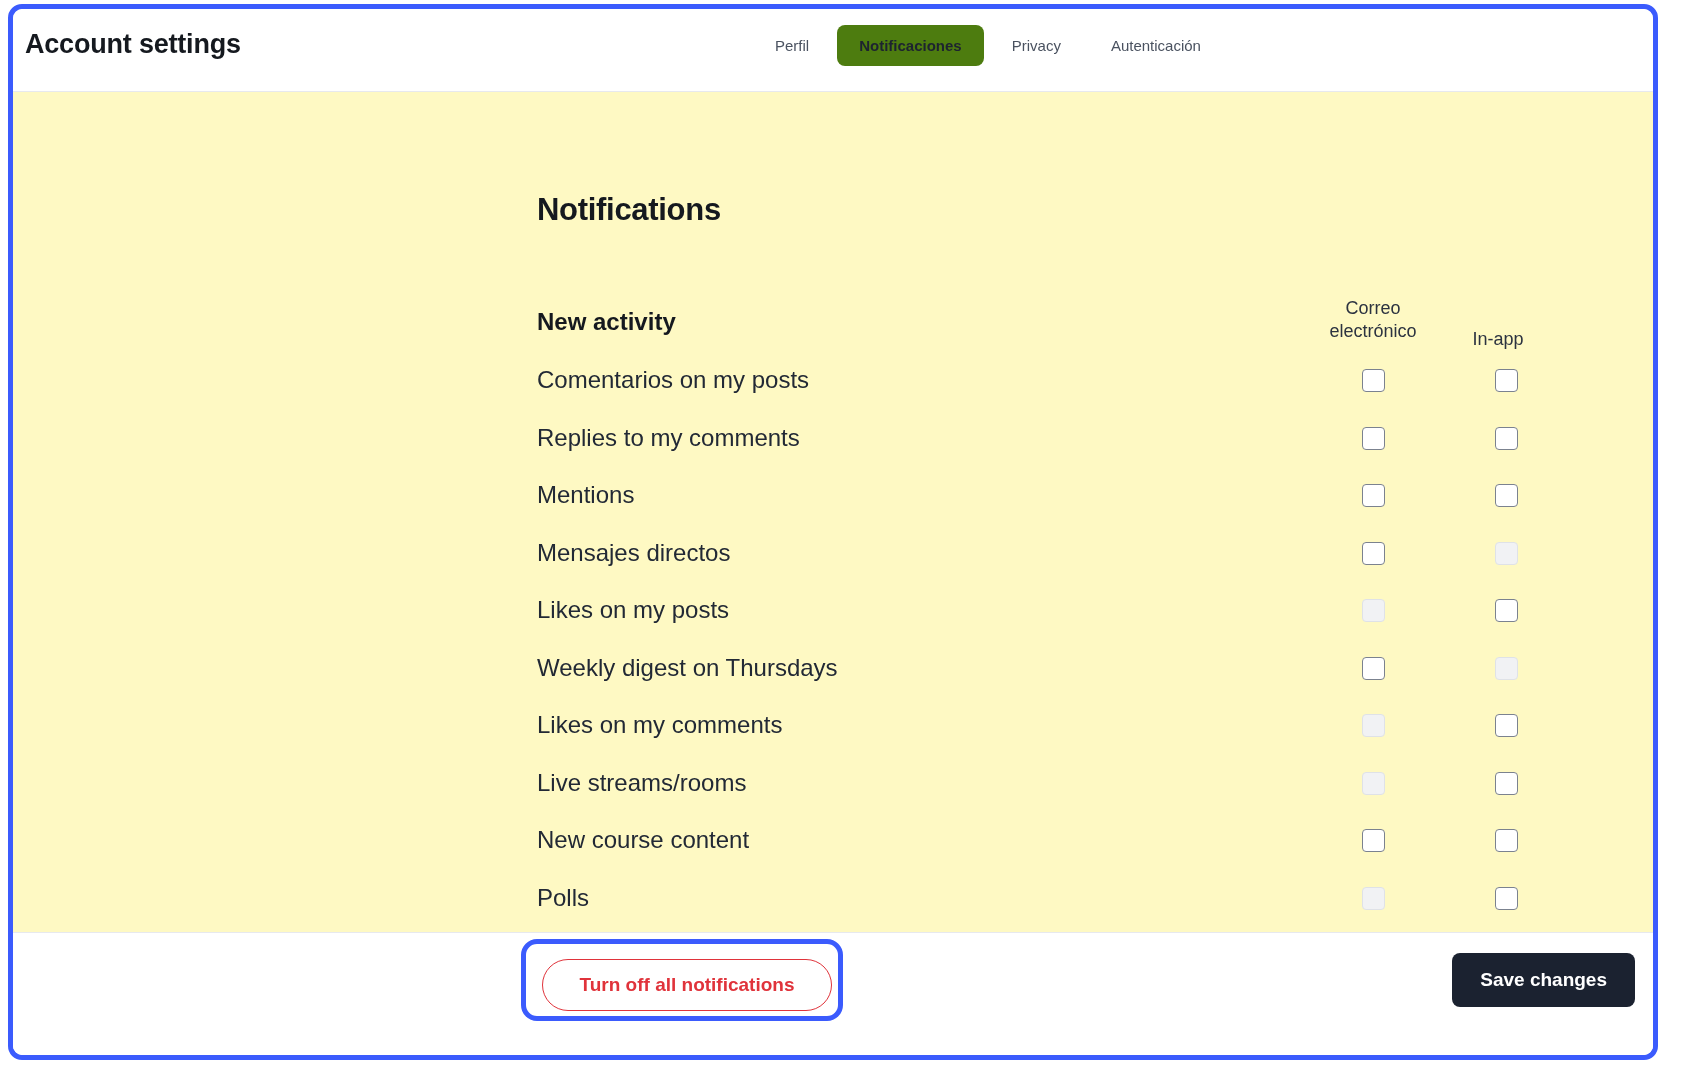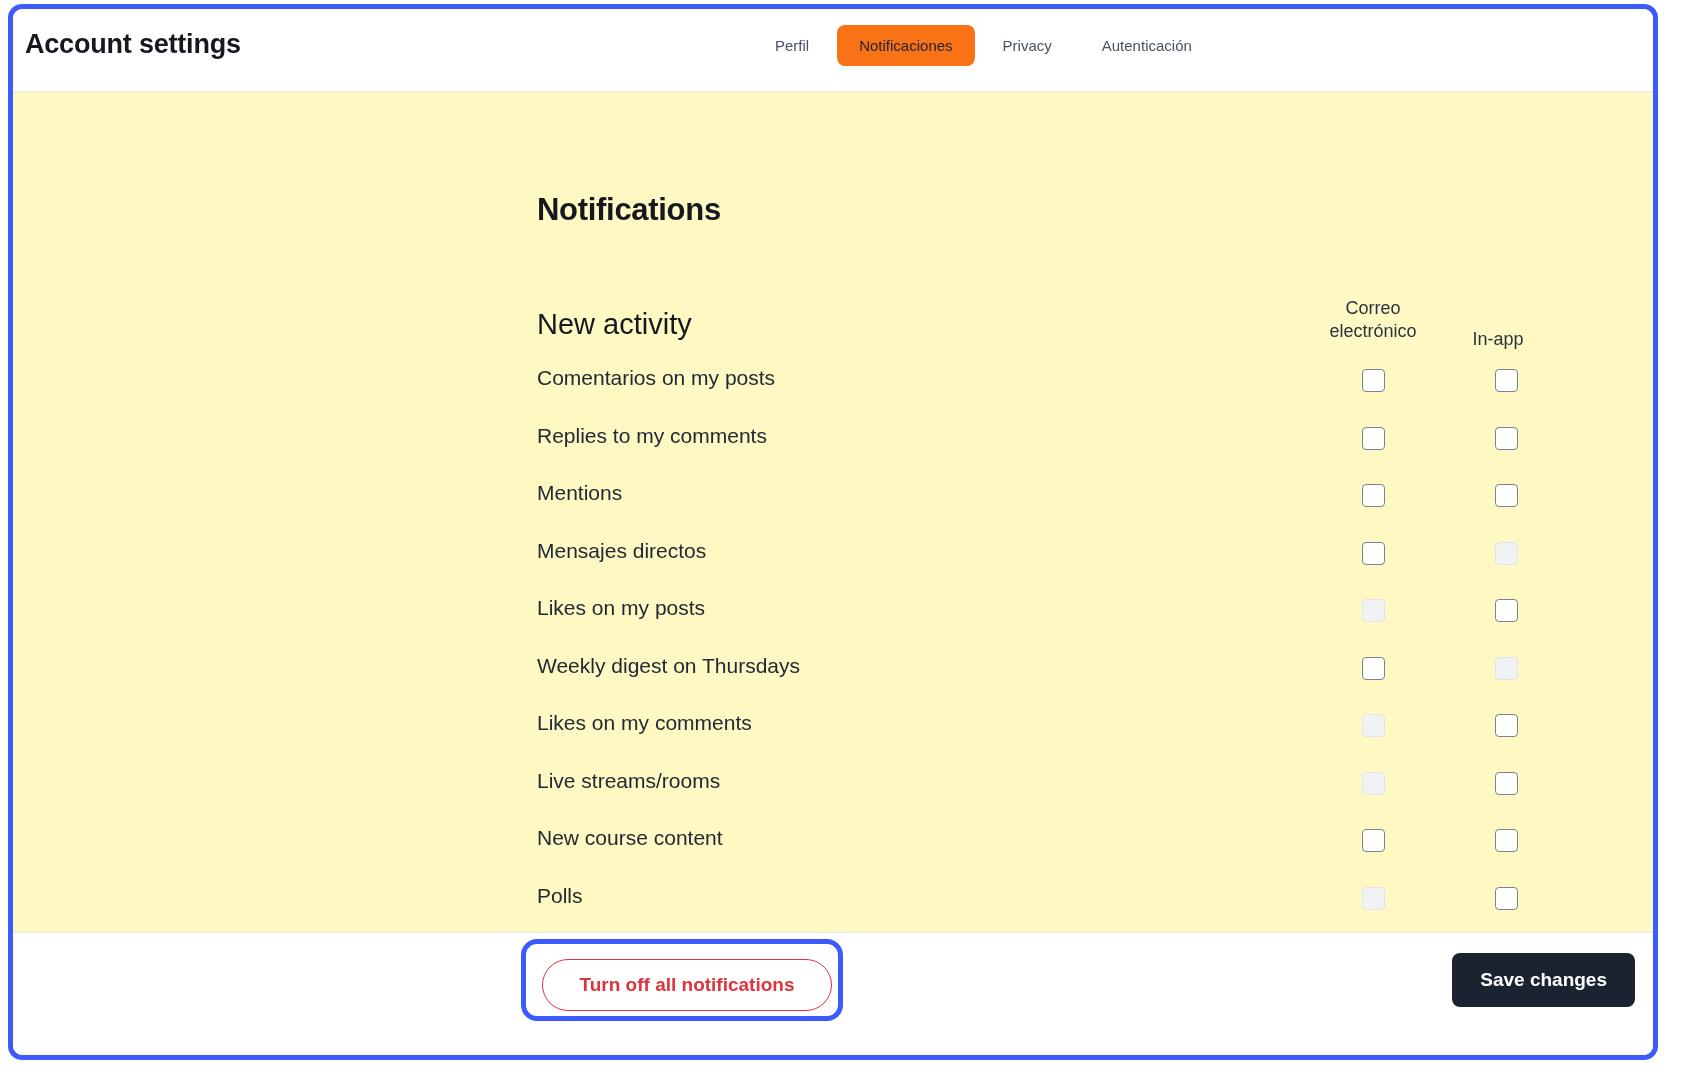--- a/index.html
+++ b/index.html
@@ -67,45 +67,45 @@
   .tab {
     font-size: 15px;
     color: #4a5260;
     padding: 12px 22px;
     border-radius: 8px;
     cursor: pointer;
     white-space: nowrap;
     text-align: right;
   }
   .tab.active {
-    background: #f97316;
+    background: #4d7c0f;
     color: #1d2330;
-    font-weight: normal;
+    font-weight: bold;
   }
   
   .body {
     position: relative;
     height: 840px;
     background: #fef9c3;
   }
   .section-title {
     position: absolute;
     left: 524px;
     top: 100px;
     font-size: 31px;
     font-weight: bold;
     color: #15191f;
     letter-spacing: -0.3px;
   }
   .group-title {
     position: absolute;
     left: 524px;
     top: 216px;
-    font-size: 29px;
-    font-weight: normal;
+    font-size: 24px;
+    font-weight: bold;
     color: #15191f;
   }
   .col-head {
     position: absolute;
     font-size: 18px;
     color: #2c3340;
     text-align: center;
     line-height: 1.25;
   }
   .col-head.email {
@@ -125,21 +125,21 @@
     width: 100%;
   }
   .row {
     position: relative;
     height: 57.5px;
   }
   .row-label {
     position: absolute;
     left: 524px;
     top: 12px;
-    font-size: 21px;
+    font-size: 24px;
     color: #222935;
     white-space: nowrap;
   }
   .cb {
     position: absolute;
     width: 23px;
     height: 23px;
     border: 1.6px solid #7b828f;
     border-radius: 4px;
     background: #ffffff;

